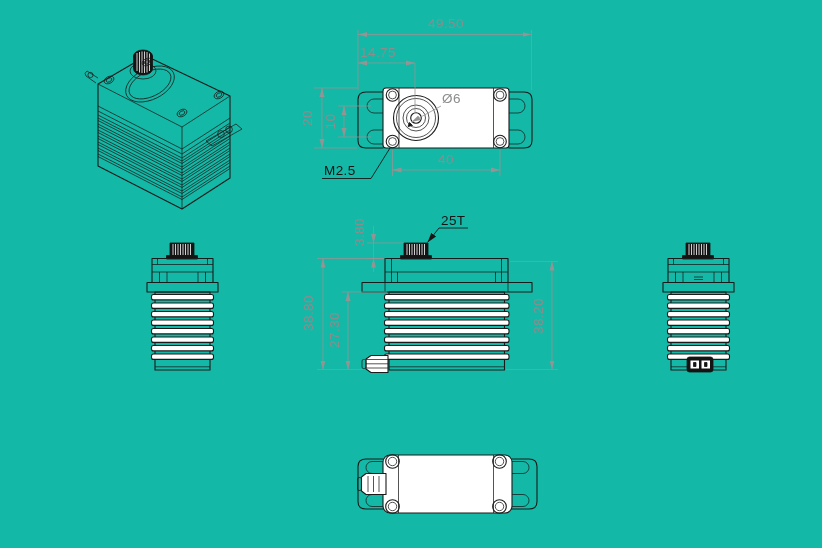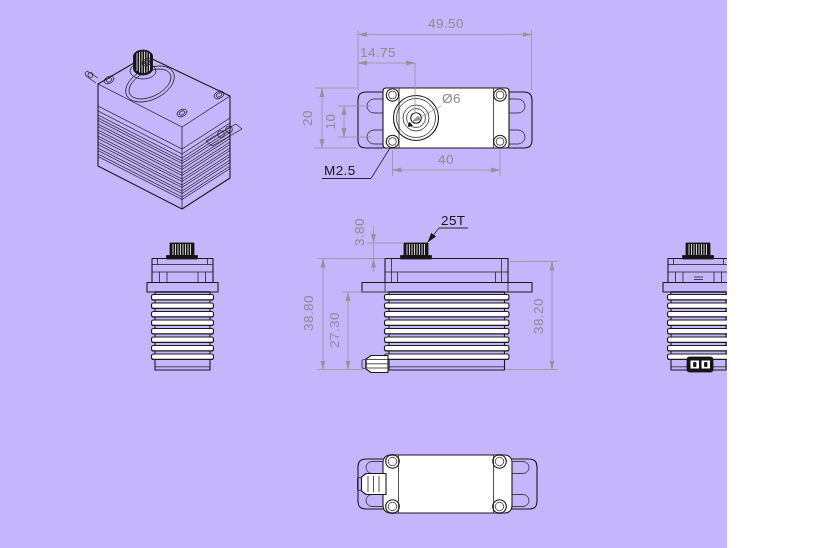--- a/index.html
+++ b/index.html
@@ -1,16 +1,16 @@
 <!DOCTYPE html>
 <html><head>
 <meta charset="utf-8">
 <style>
   html,body{margin:0;padding:0;background:#ffffff;}
-  .canvas{position:relative;width:727px;height:548px;background:#c4b5fd;overflow:hidden;
+  .canvas{position:relative;width:822px;height:548px;background:#14b8a6;overflow:hidden;
           font-family:"Liberation Sans",sans-serif;}
   svg{display:block;}
   .part{stroke:#1b1b1b;stroke-width:1.1;fill:none;stroke-linejoin:round;stroke-linecap:round;}
   .part2{stroke:#1b1b1b;stroke-width:.75;fill:none;stroke-linejoin:round;}
   .partw{stroke:#1b1b1b;stroke-width:1.1;fill:#ffffff;stroke-linejoin:round;}
   .blk{fill:#141414;stroke:#141414;stroke-width:.8;stroke-linejoin:round;}
   .wst{stroke:#ffffff;stroke-width:.8;fill:none;}
   .dimln{stroke:#949494;stroke-width:.8;fill:none;}
   .dim{font-size:13.5px;letter-spacing:.4px;fill:#8d8d8d;}
   .callout{font-size:13.5px;letter-spacing:.4px;fill:#161616;}

